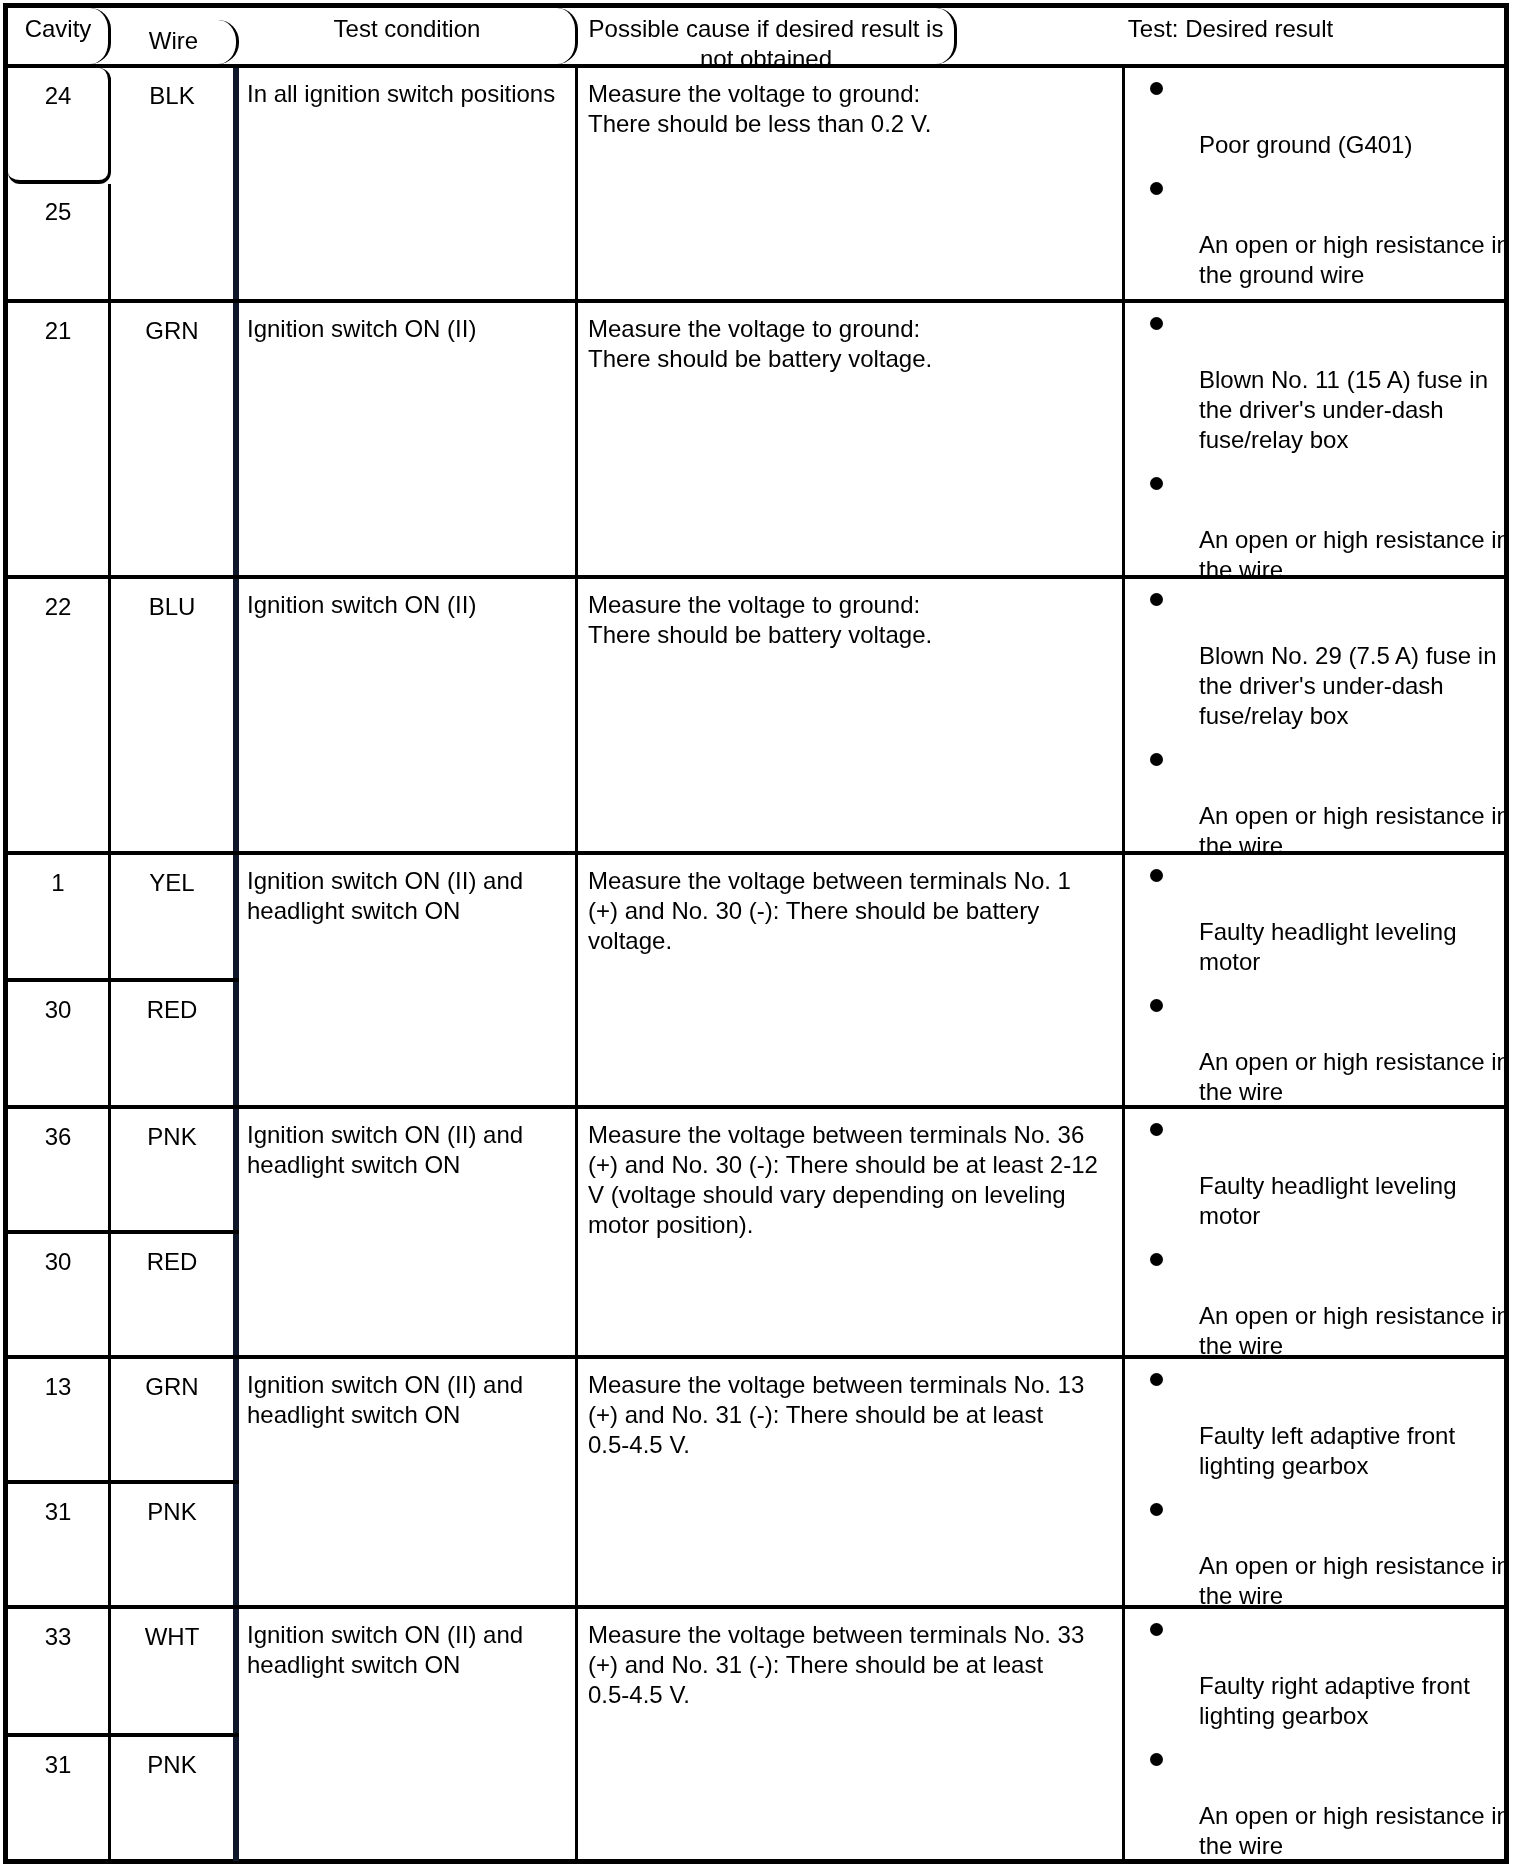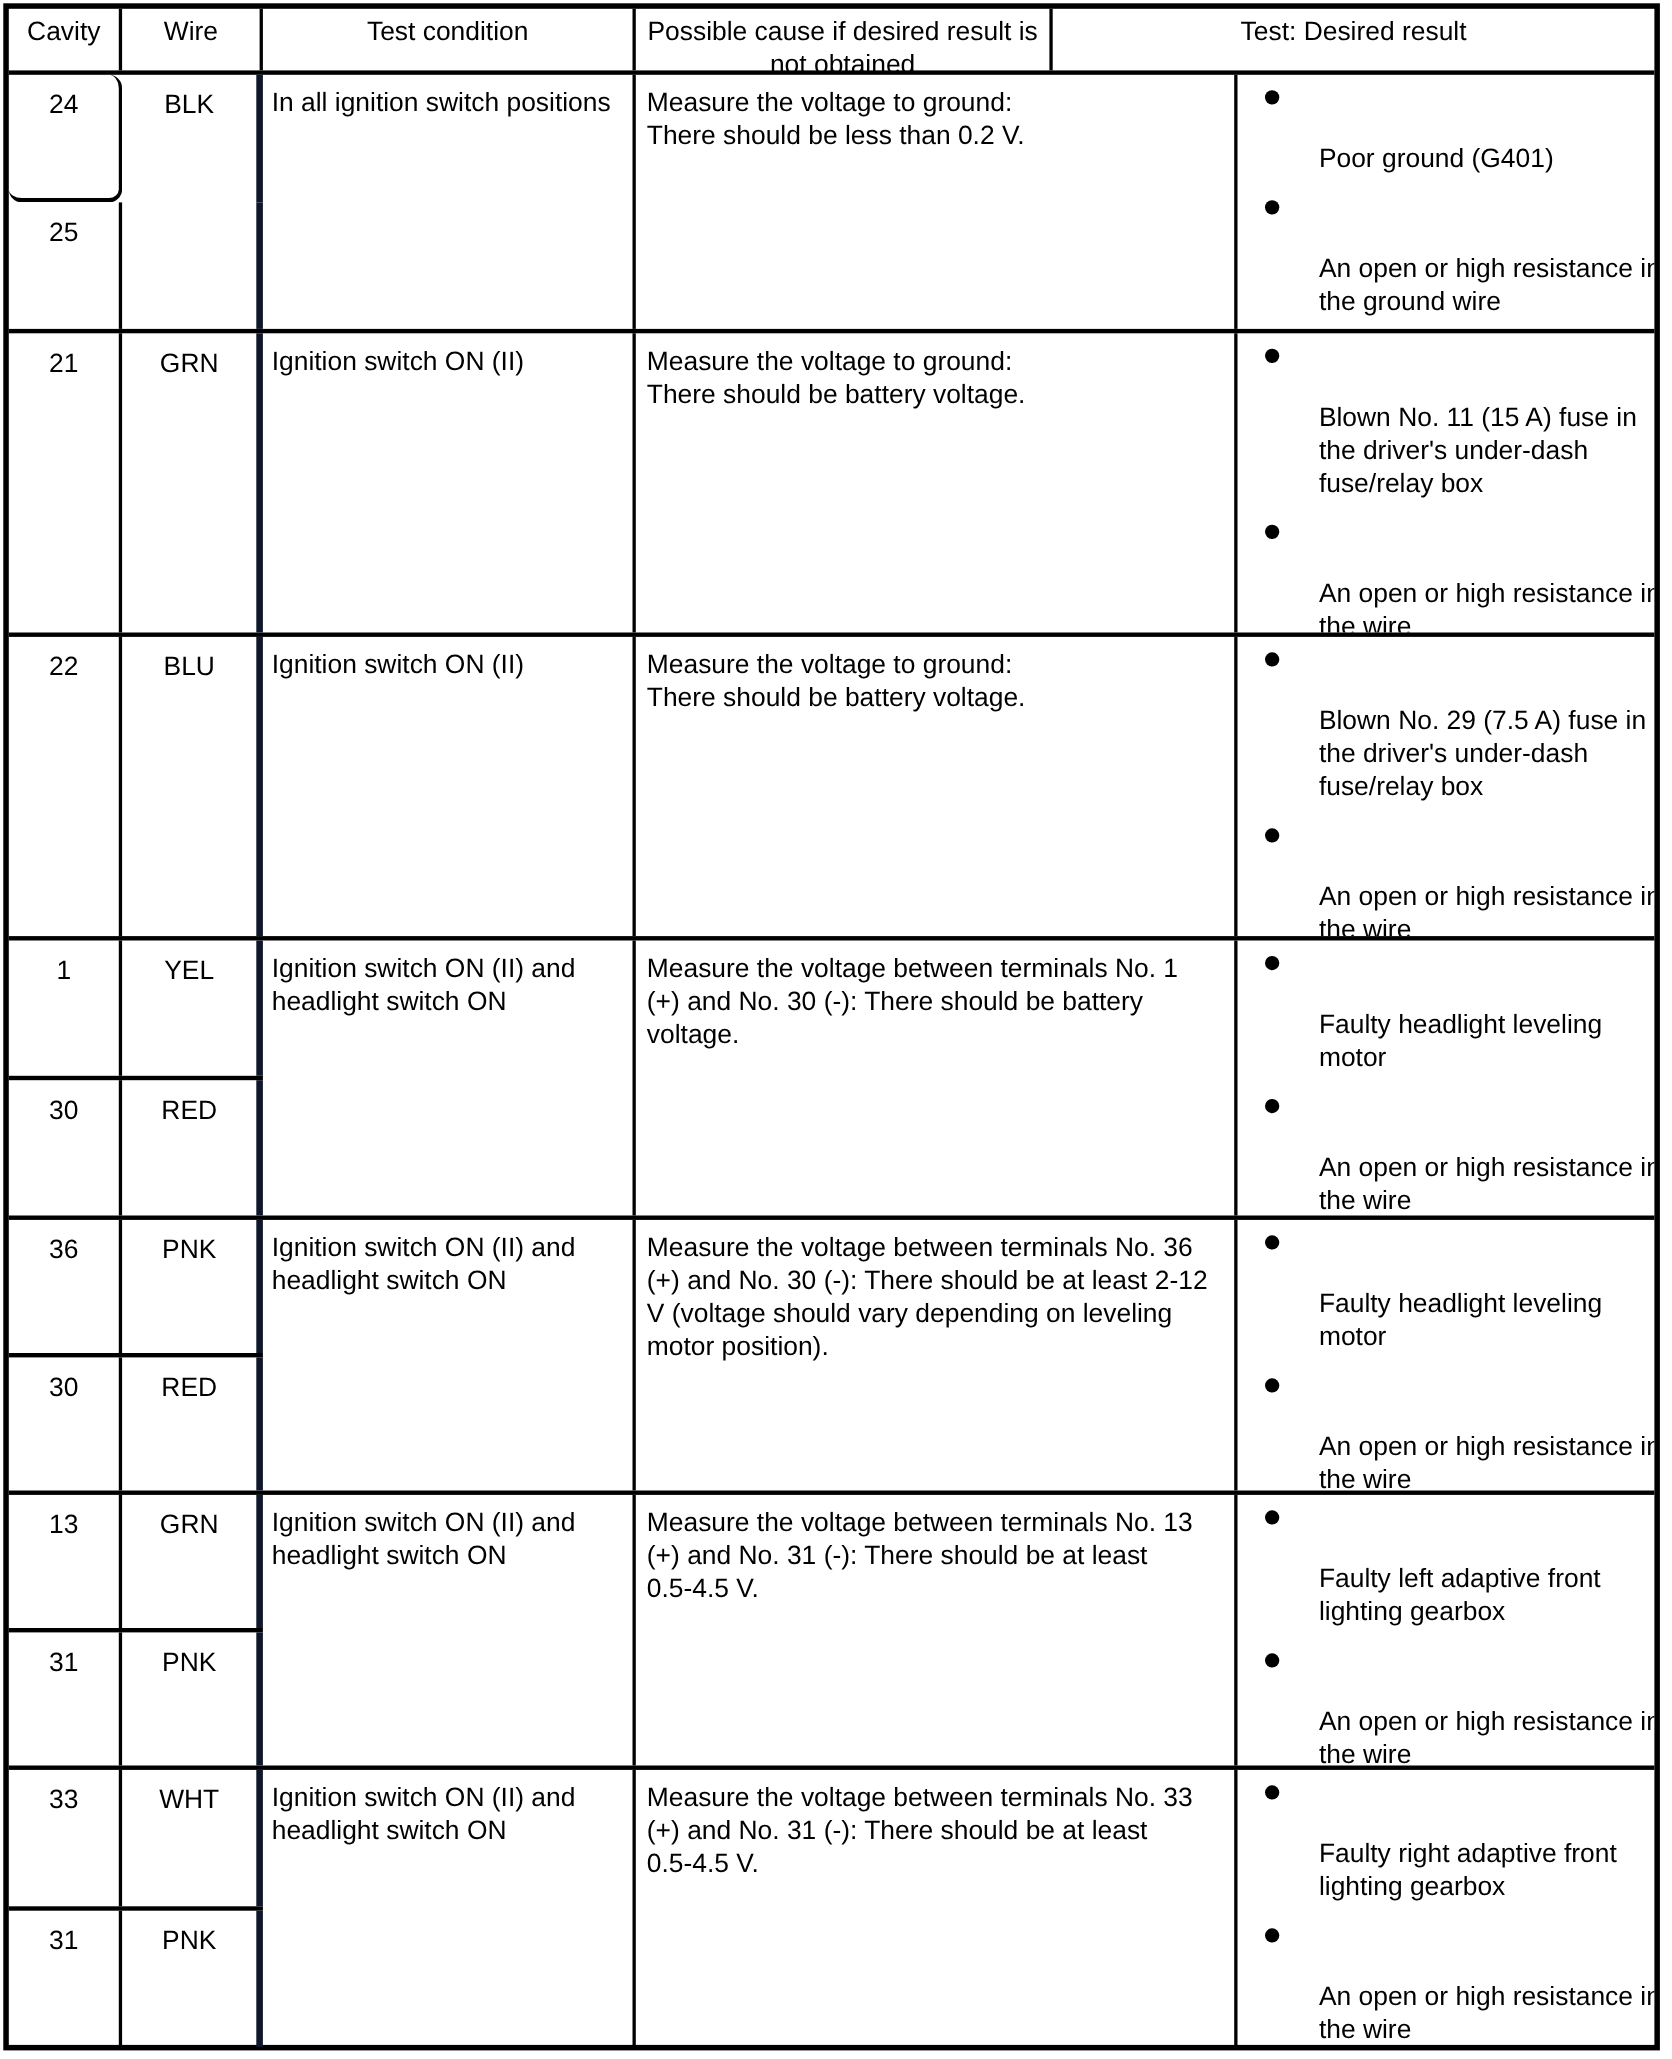--- a/index.html
+++ b/index.html
@@ -10,25 +10,25 @@
     font-size:24px;line-height:30px;
     -webkit-font-smoothing:antialiased;
   }
   #tbl{
     position:absolute;left:3px;top:3px;width:1506px;height:1861px;
     box-sizing:border-box;border:5px solid #000;
     display:flex;flex-direction:column;background:#fff;
   }
   
   .header{display:flex;height:60px;box-sizing:border-box;border-bottom:4px solid #000;flex:none;}
-  .hc{box-sizing:border-box;border-right:3px solid #000;text-align:center;padding-top:6px;white-space:pre-line;}
+  .hc{box-sizing:border-box;border-right:3px solid #000;text-align:center;padding-top:6px;white-space:pre-line;border-radius:21px;}
   .hc:last-child{border-right:none;}
   
   .c1{width:103px;flex:none;}
-  .c2{width:128px;flex:none;}
+  .c2{width:128px;flex:none;margin-top:12px;}
   .c3{width:339px;flex:none;}
   .c4{width:547px;flex:none;}
   .c5{flex:1;}
   
   .group{display:flex;box-sizing:border-box;border-bottom:4px solid #000;flex:none;}
   .group.hlast{flex:1;border-bottom:none;}
   .h235{height:235px;} .h276{height:276px;} .h254{height:254px;} .h250{height:250px;}
   
   .cw{width:231px;flex:none;display:flex;flex-direction:column;}
   .cwrow{display:flex;flex:1;box-sizing:border-box;}

